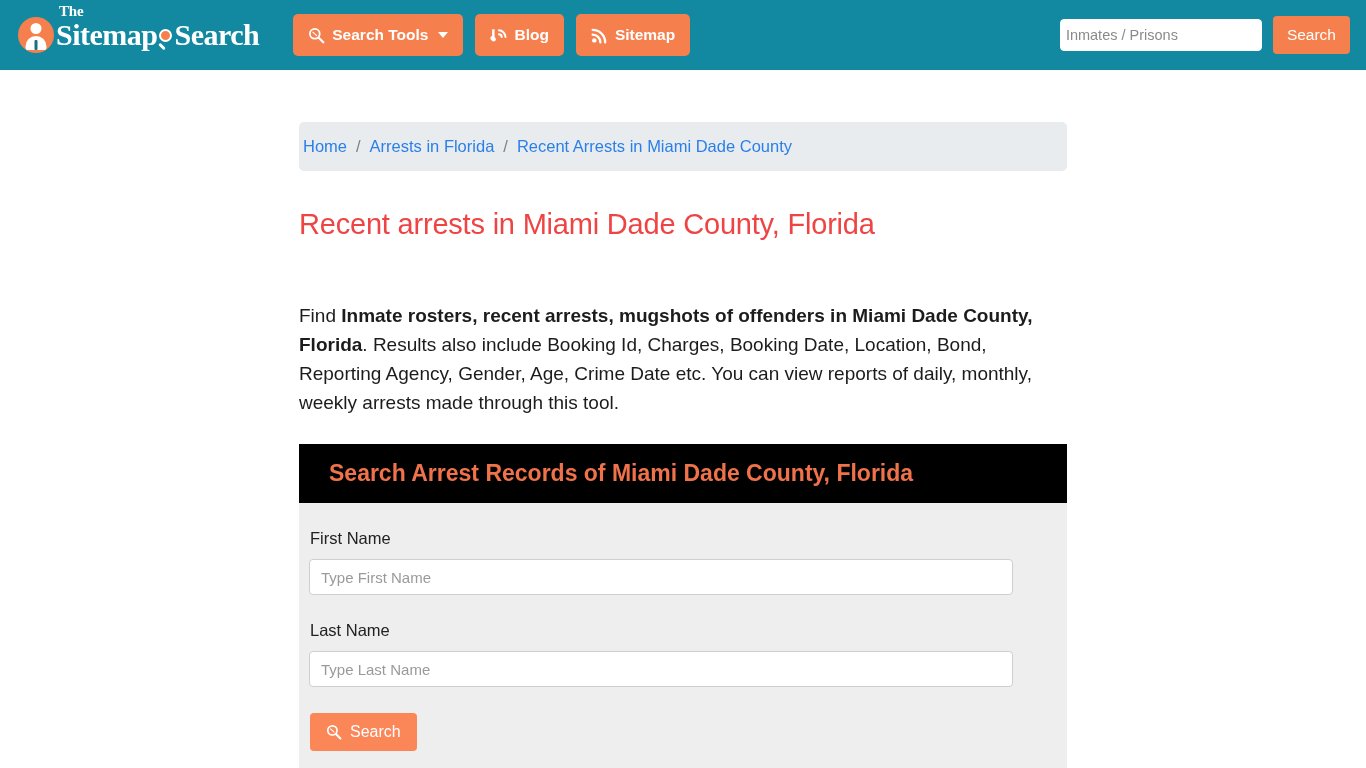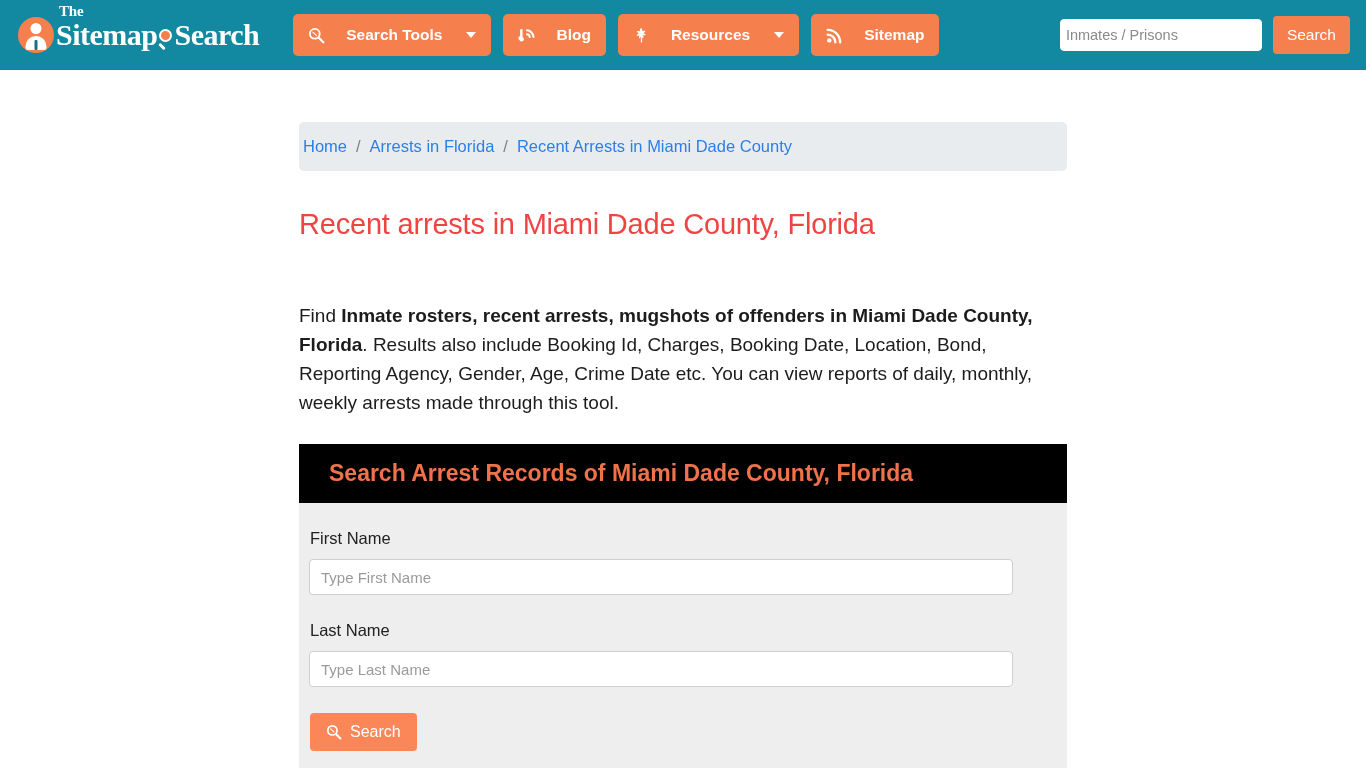--- a/index.html
+++ b/index.html
@@ -99,21 +99,21 @@
     bottom: 1px; left: 1px;
     width: 8px; height: 3px;
     background: #ffffff;
     transform: rotate(45deg);
     border-radius: 2px;
   }
 
   .nav-btn {
     display: inline-flex;
     align-items: center;
-    gap: 21px;
+    gap: 7px;
     background: #f5804e;
     color: #ffffff;
     border: none;
     border-radius: 5px;
     height: 42px;
     padding: 0 15px;
     font-size: 15.5px;
     font-weight: bold;
     cursor: pointer;
     margin-right: 12px;
@@ -289,30 +289,20 @@
       <svg width="17" height="17" viewBox="0 0 16 16" fill="#fff">
         <path d="M2 2.2h2.3v8.3a2 2 0 1 1-2.3-2z"></path>
         <circle cx="3.4" cy="11.6" r="2.1"></circle>
         <path d="M8.2 2.2a1 1 0 0 0 0 1.9 5.6 5.6 0 0 1 5.5 5.6 1 1 0 0 0 1.9 0A7.5 7.5 0 0 0 8.2 2.2z"></path>
         <path d="M8.2 5.8a1 1 0 0 0 0 1.9 2 2 0 0 1 1.9 2 1 1 0 0 0 1.9 0 3.9 3.9 0 0 0-3.8-3.9z"></path>
       </svg>
     </span>
     <span>Blog</span>
   </button>
 
-  <button class="nav-btn">
-    <span class="nav-ico">
-      <svg width="17" height="17" viewBox="0 0 16 16" fill="#fff">
-        <path d="M8 1.2c.7 1.1.9 2 .8 2.9 1-.5 2-.6 3-.3-.5.9-1.2 1.6-2 2 1 .3 1.8.9 2.4 1.7-1 .4-2 .5-2.9.2.5.9.7 1.9.6 2.9-1-.4-1.7-1-2.2-1.9-.4.9-1.1 1.6-2 2.1-.2-1-.1-2 .4-2.9-.9.3-1.9.3-2.8 0 .5-.9 1.3-1.5 2.2-1.9-.9-.4-1.6-1.1-2-2 1-.3 2-.2 2.9.2-.1-1 .1-1.9.8-3z"></path>
-        <rect x="7.4" y="8.2" width="1.2" height="6.4" rx="0.5"></rect>
-      </svg>
-    </span>
-    <span>Resources</span>
-    <span class="caret"></span>
-  </button>
 
   <button class="nav-btn">
     <span class="nav-ico">
       <svg width="17" height="17" viewBox="0 0 16 16" fill="#fff">
         <circle cx="3.1" cy="12.6" r="2.1"></circle>
         <path d="M1.6 1.6a1.1 1.1 0 0 0 0 2.2A10.6 10.6 0 0 1 12.2 14.4a1.1 1.1 0 0 0 2.2 0A12.8 12.8 0 0 0 1.6 1.6z"></path>
         <path d="M1.6 6.1a1.1 1.1 0 0 0 0 2.2 6.1 6.1 0 0 1 6.1 6.1 1.1 1.1 0 0 0 2.2 0A8.3 8.3 0 0 0 1.6 6.1z"></path>
       </svg>
     </span>
     <span>Sitemap</span>

